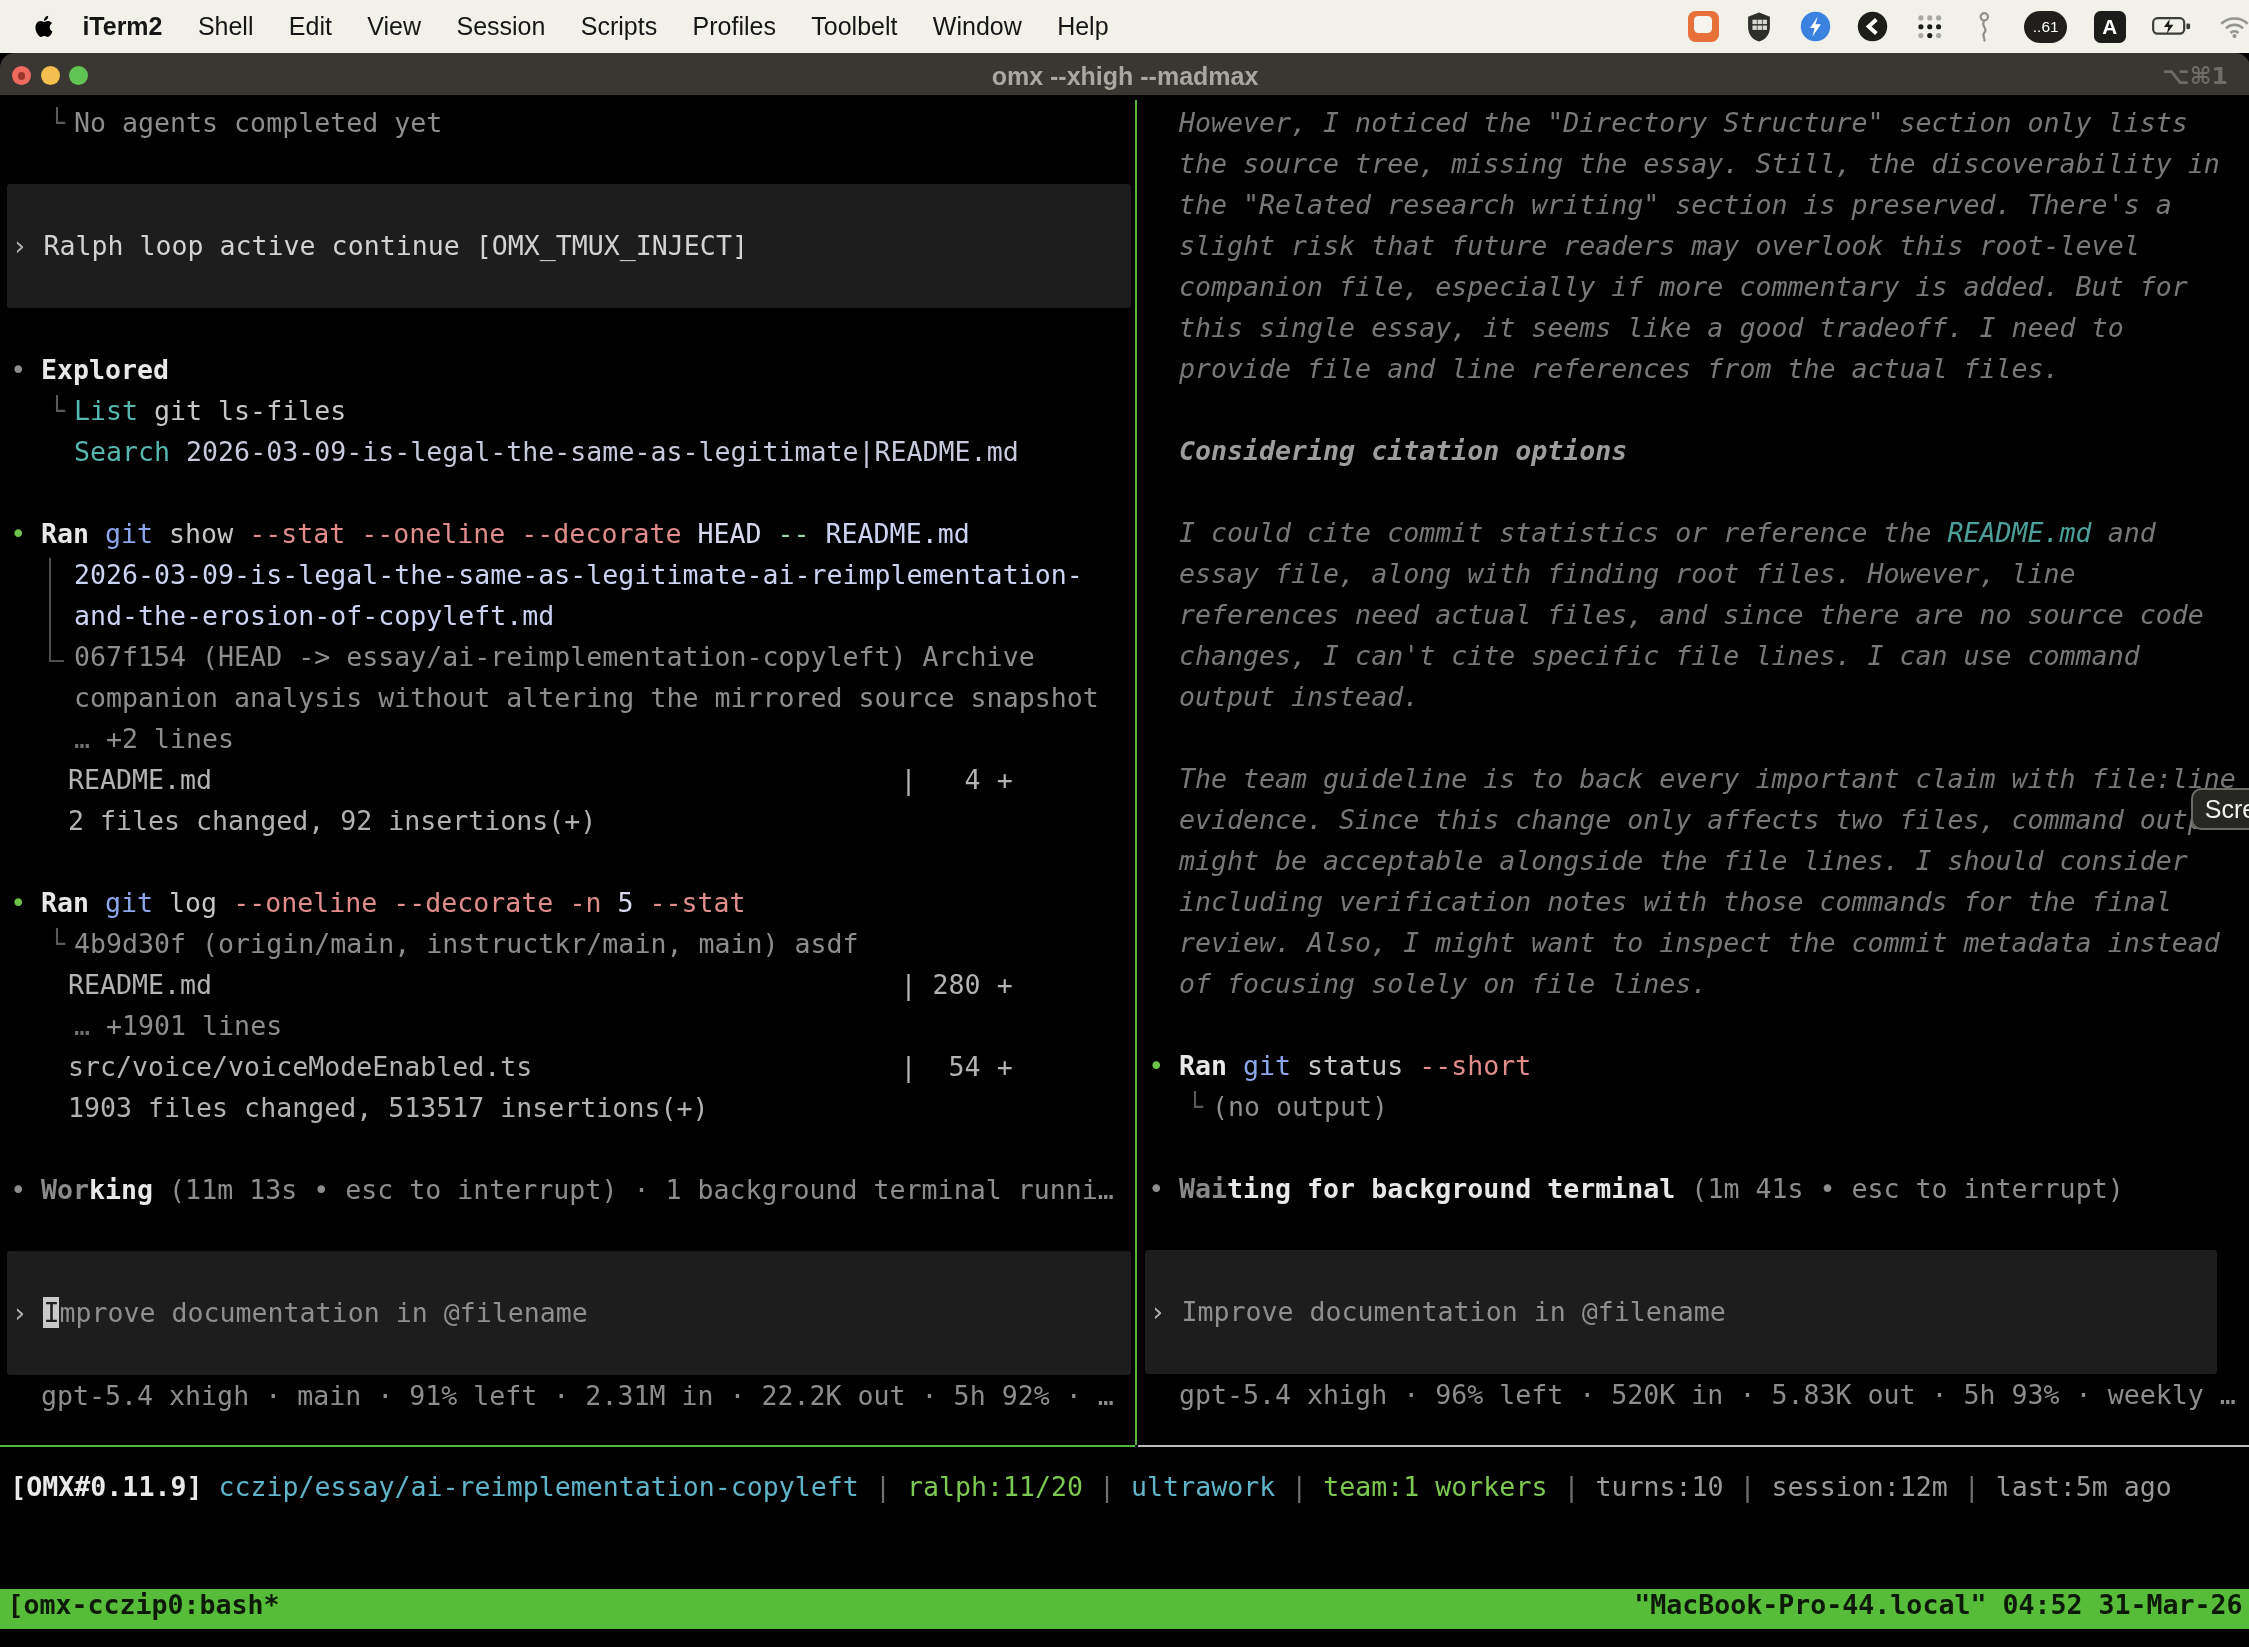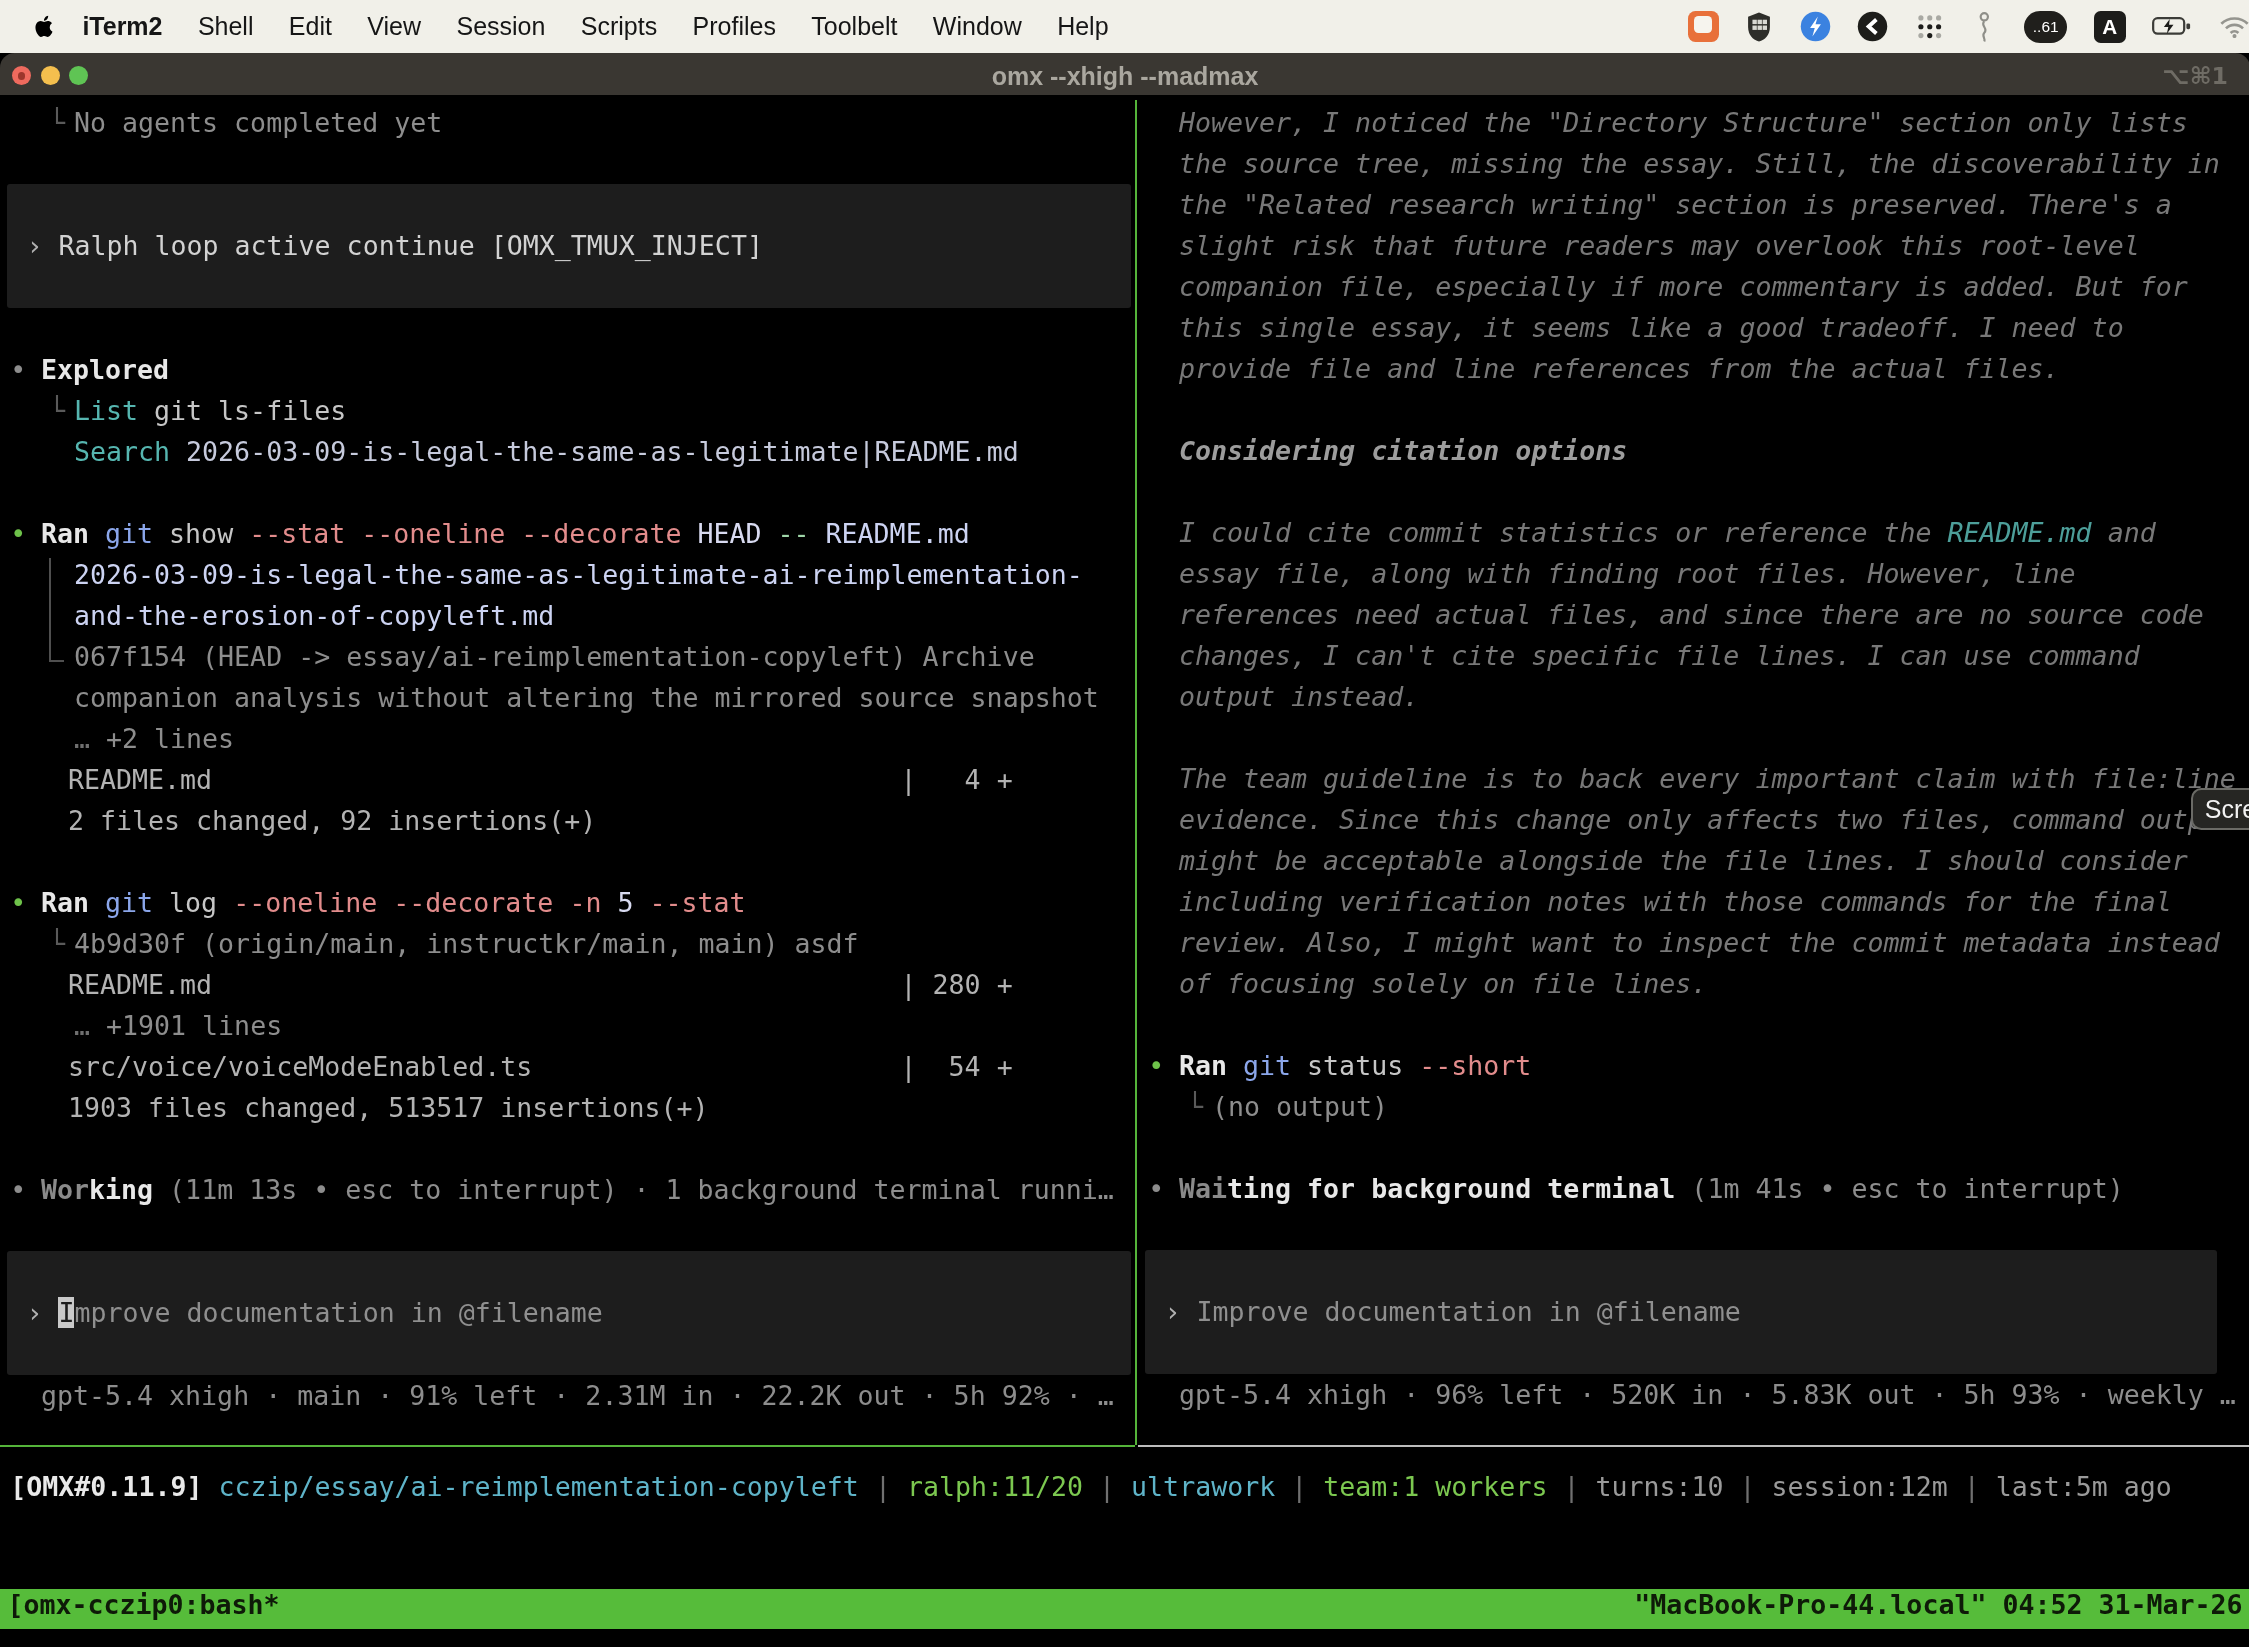--- a/index.html
+++ b/index.html
@@ -69,21 +69,21 @@
   .mint{color:#9fd6a8;}
   .lav{color:#ccd3f2;}
   .teal{color:#56b6b0;}
   .searcharg{color:#c6cadc;}
   .ell{color:#6f6f6f;}
   .dimword{color:#8a8a8a;font-weight:bold;}
   .brightword{color:#e8e8e8;font-weight:bold;}
   .prompt-box{height:124px;background:#1d1d1d;border-radius:3px;margin-left:7.4px;}
   .prompt-box.left{margin-right:4.4px;}
   .prompt-box.right{margin-right:33px;}
-  .prompt-line{padding-top:41px;height:41px;line-height:41px;font-size:26.6px;white-space:pre;padding-left:19px;color:#8f8f8f;}
+  .prompt-line{padding-top:41px;height:41px;line-height:41px;font-size:26.6px;white-space:pre;padding-left:4px;color:#8f8f8f;}
   .prompt-arrow{color:#b0b0b0;}
   .inject-text{color:#d2d2d2;}
   .cursor{background:#c9c9c9;color:#1d1d1d;}
   .row.status{color:#8d8d8d;}
   
   .para{line-height:41px;font-size:26.6px;white-space:pre;color:#787878;font-style:italic;padding-left:41px;}
   .para-h{font-weight:bold;color:#9d9d9d;}
   .link{color:#4d9f9a;}
   
   #omx-line{position:absolute;top:1366px;left:0;height:41px;line-height:41px;font-size:26.6px;white-space:pre;padding-left:10.3px;}

